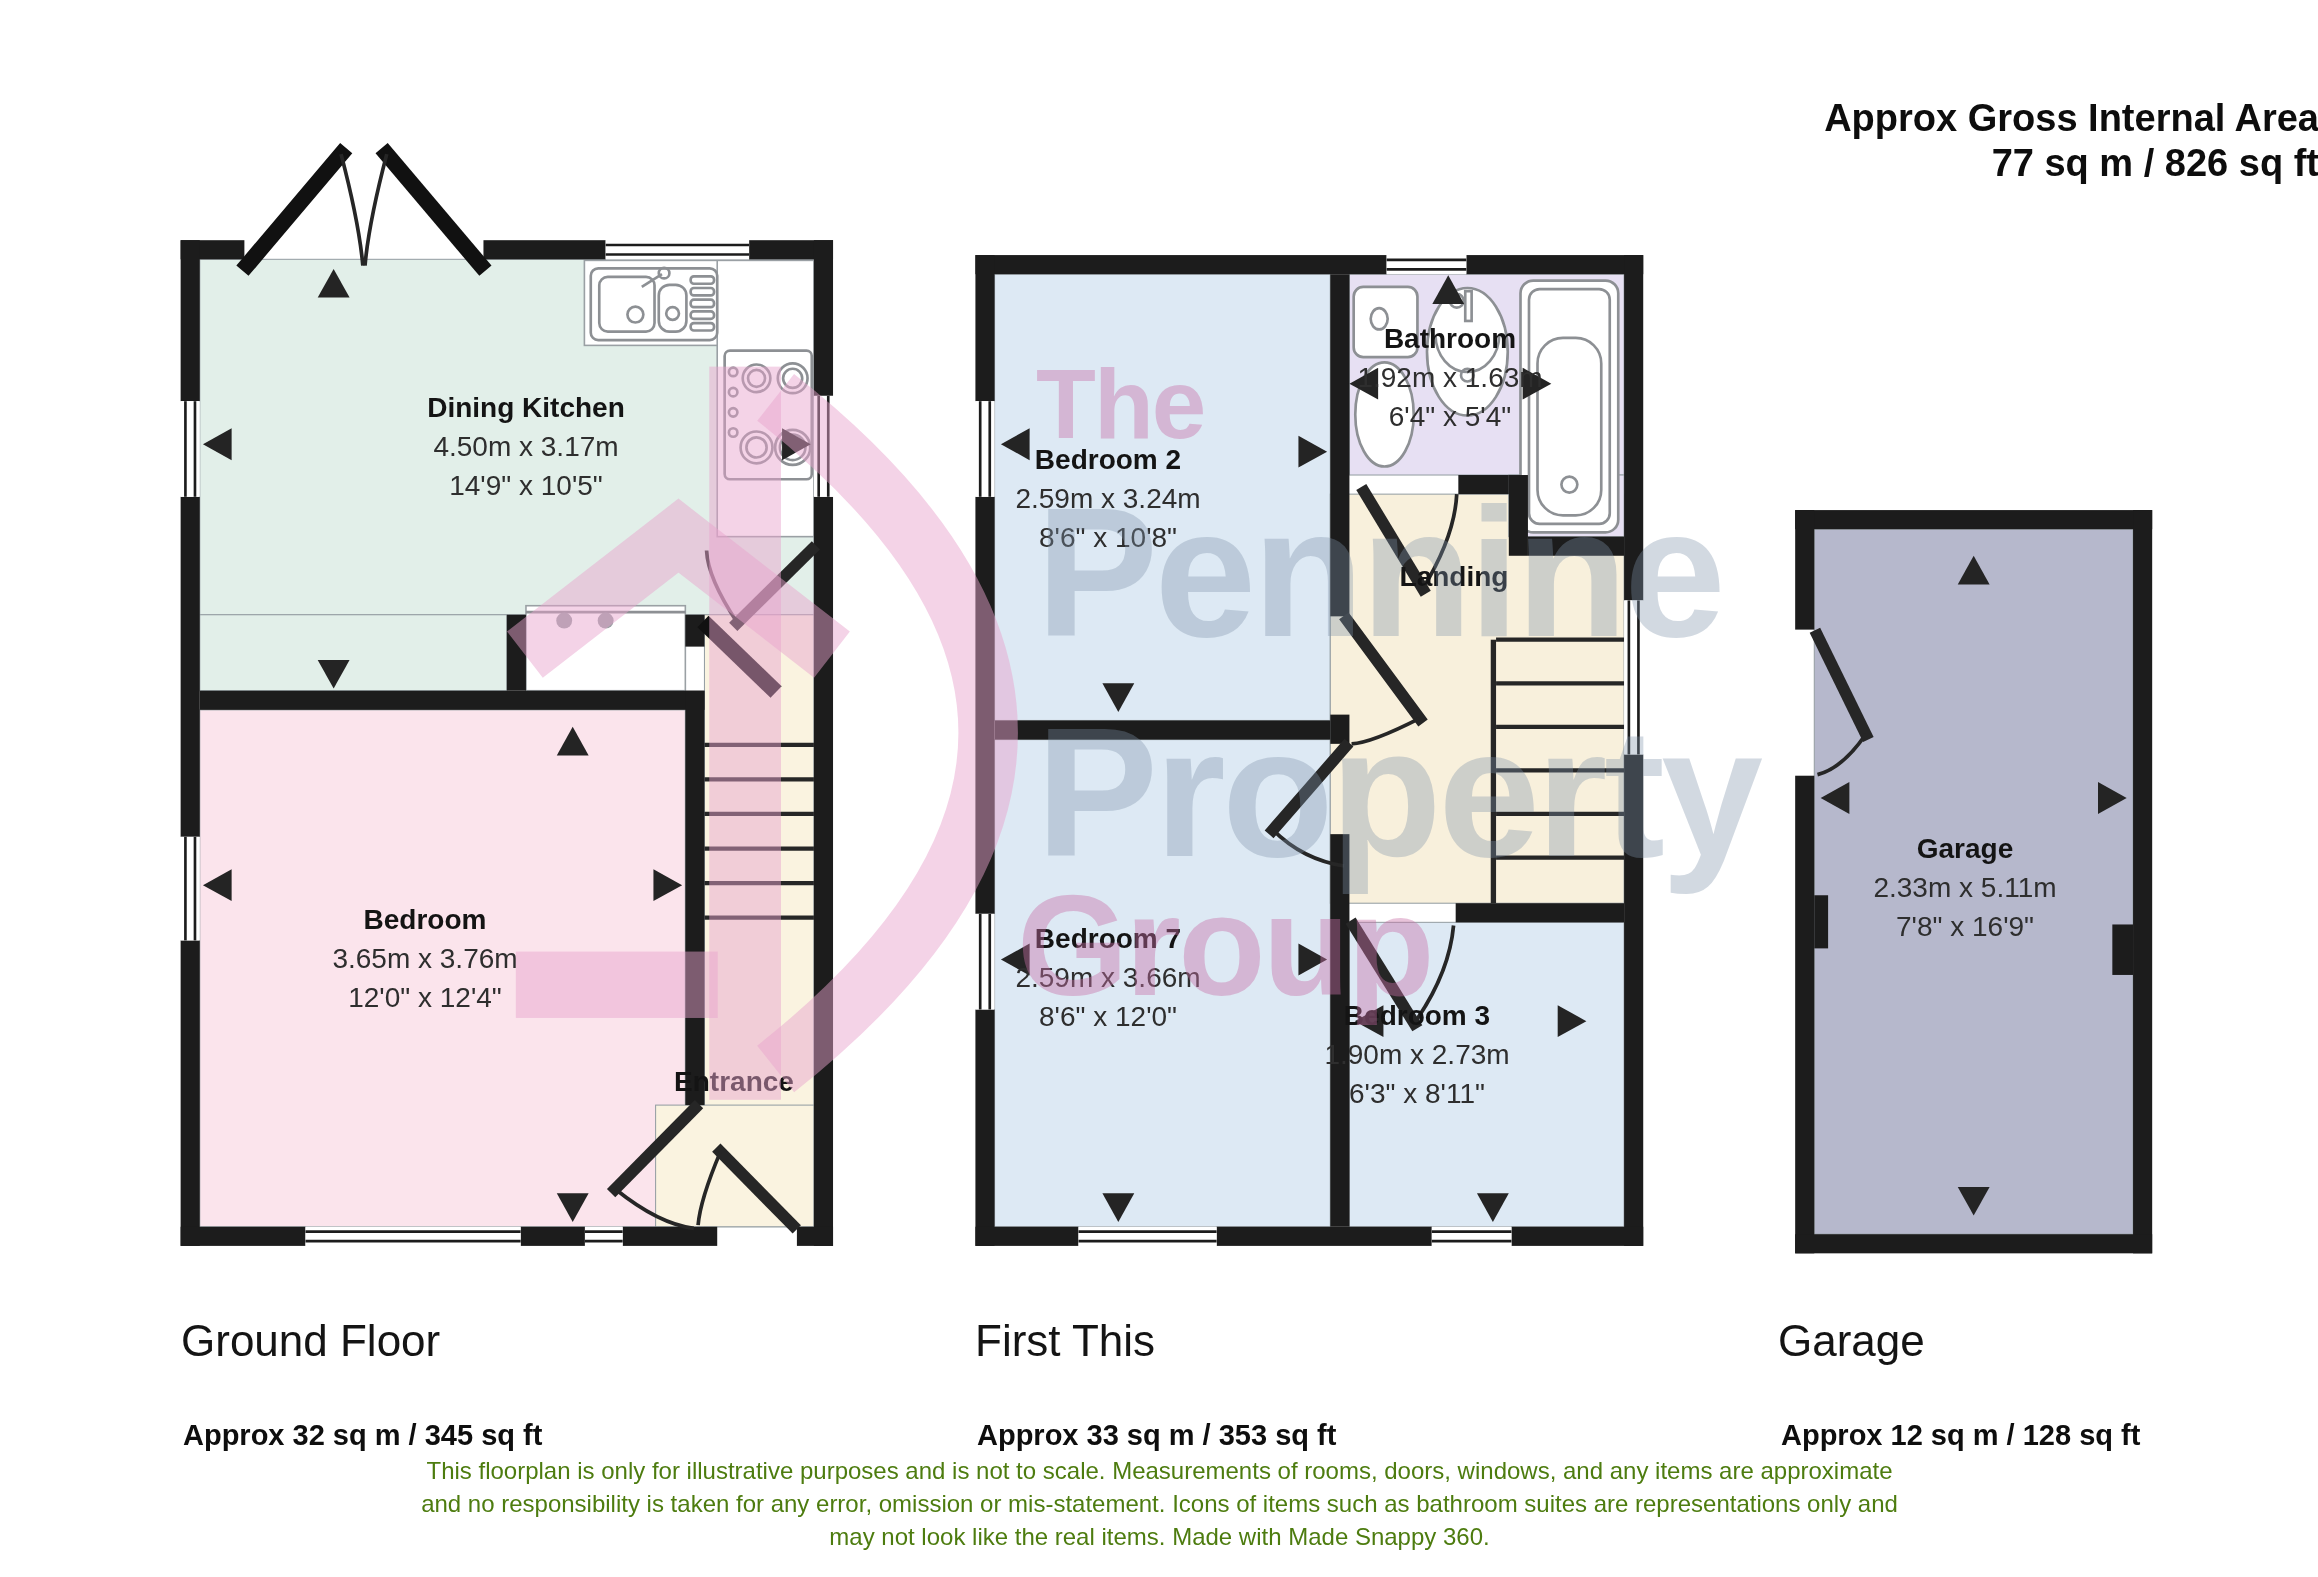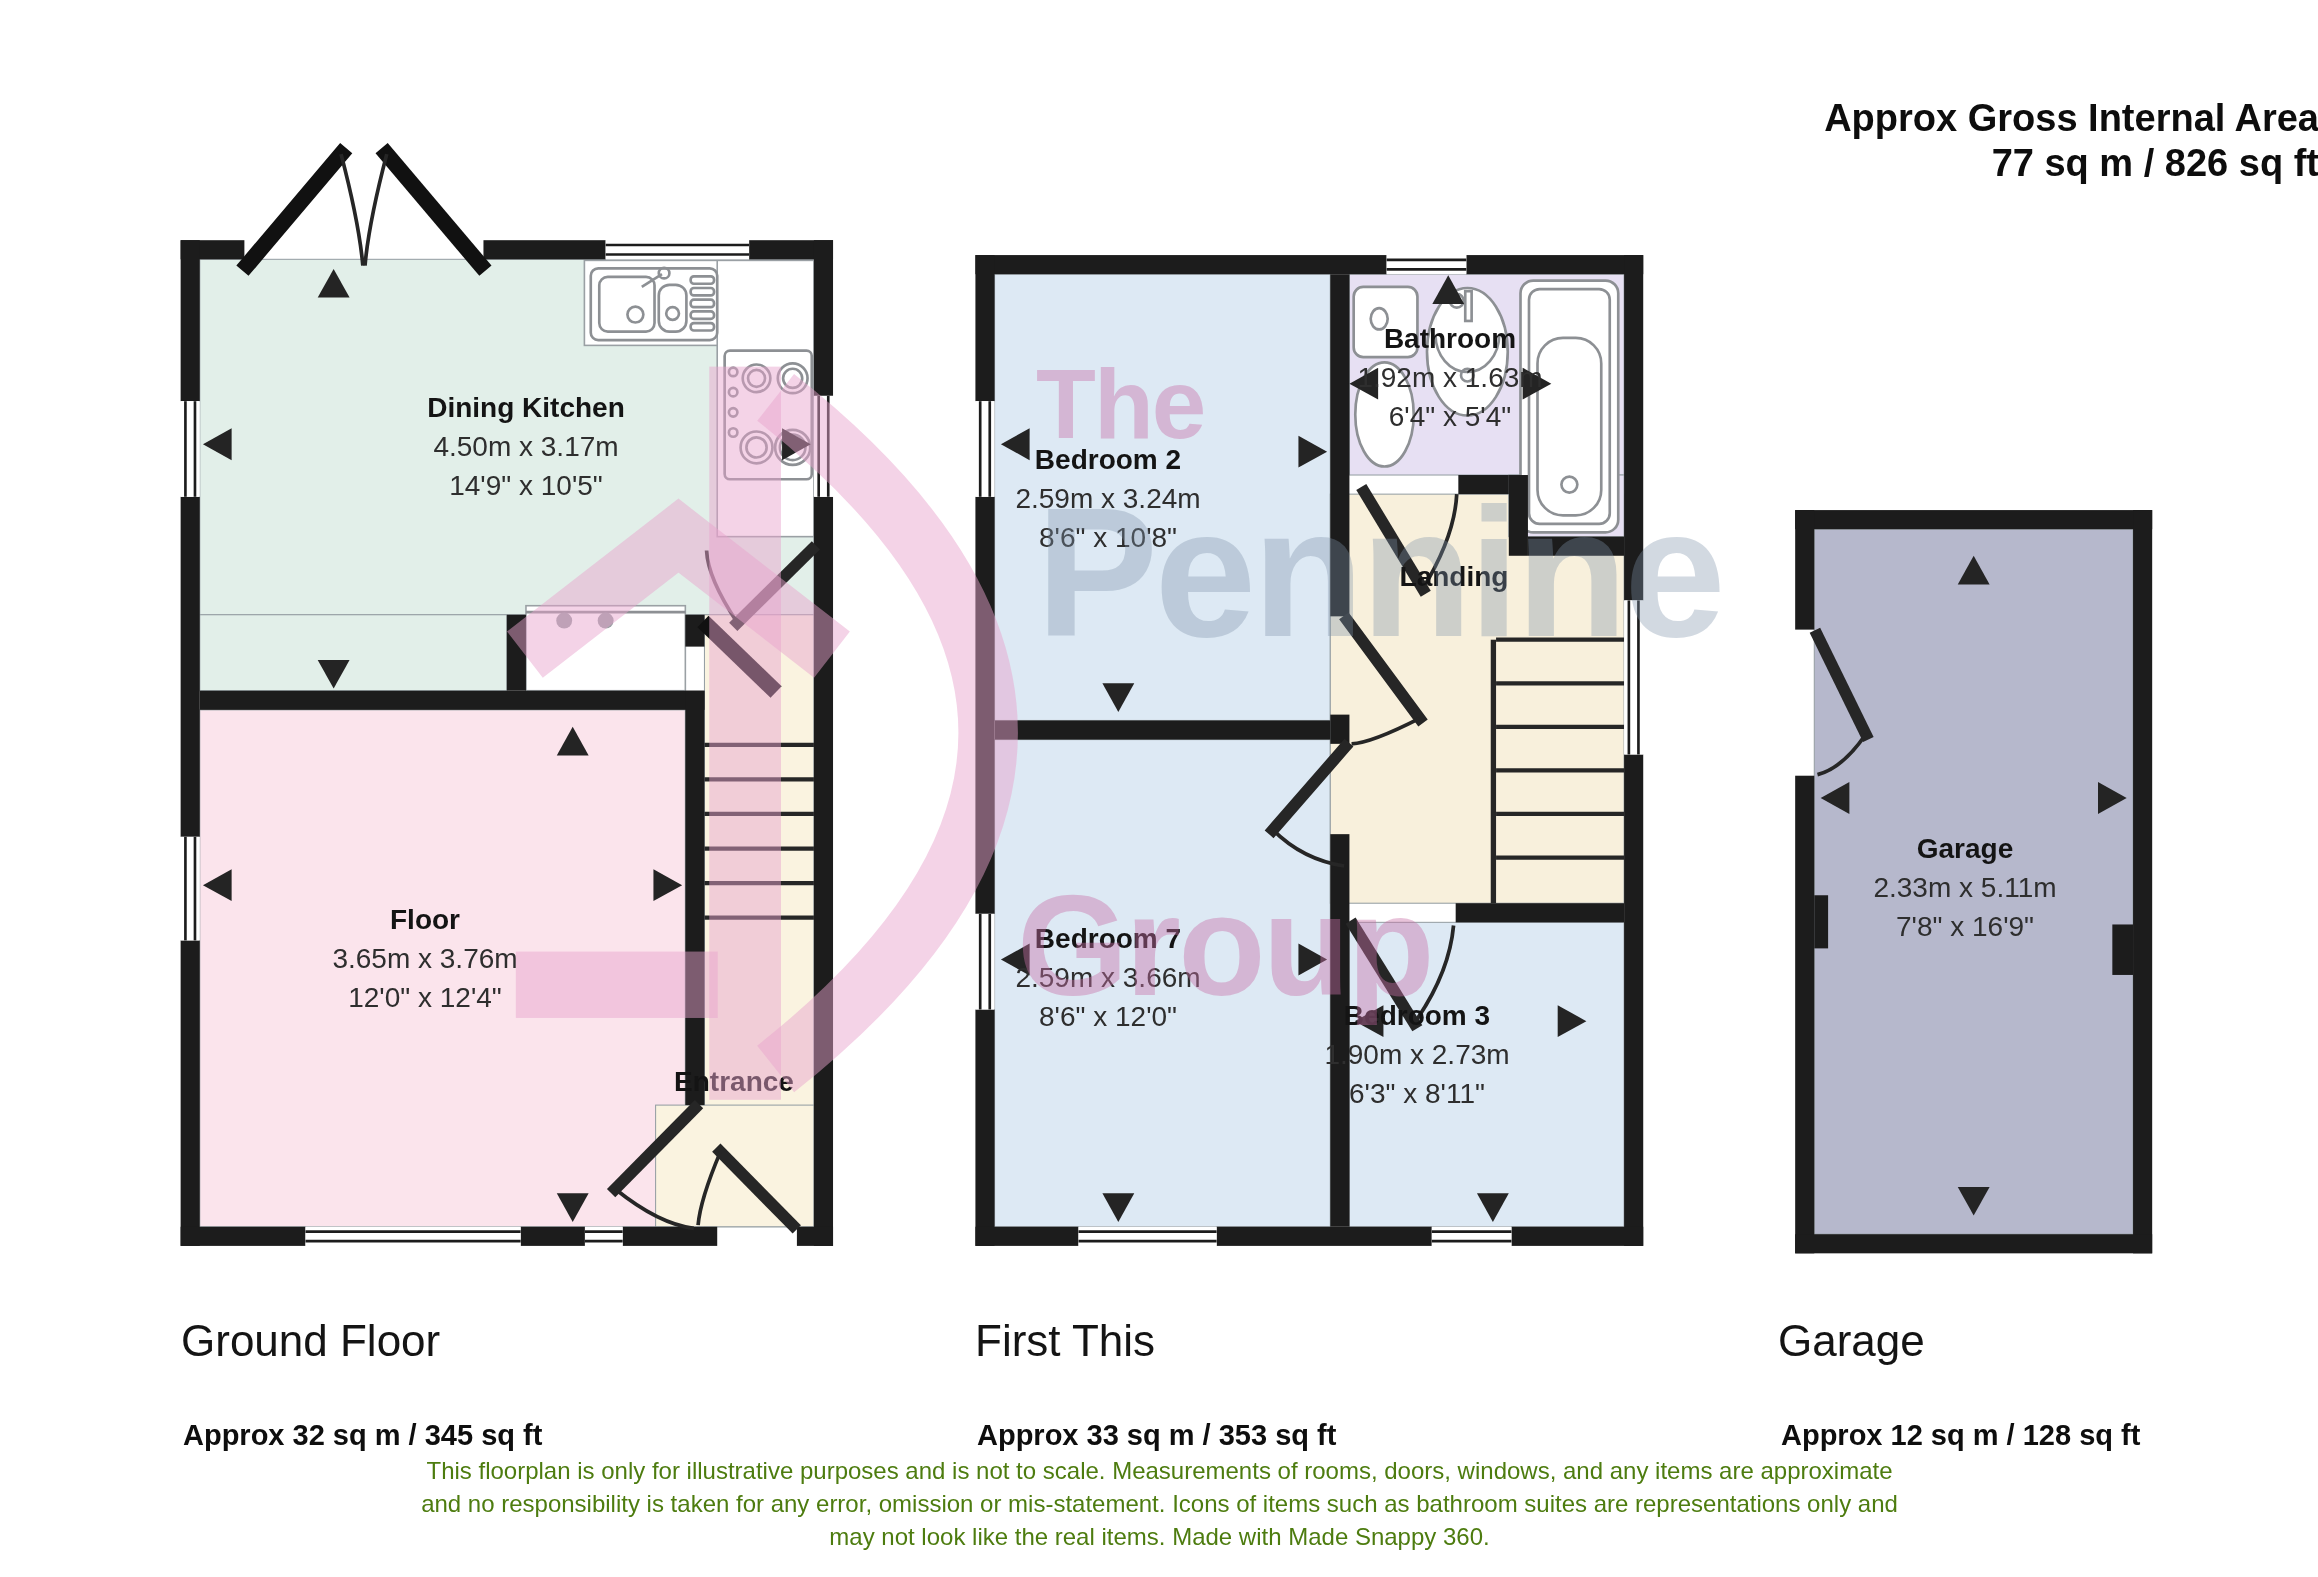--- a/index.html
+++ b/index.html
@@ -310,21 +310,21 @@
 
   <div class="title" style="top:97px;">Approx Gross Internal Area</div>
   <div class="title" style="top:142px;">77 sq m / 826 sq ft</div>
 
   <div class="rl" style="left:526px;top:388px;">
     <div class="nm">Dining Kitchen</div>
     <div>4.50m x 3.17m</div>
     <div>14'9" x 10'5"</div>
   </div>
   <div class="rl" style="left:425px;top:900px;">
-    <div class="nm">Floor</div>
+    <div class="nm">Bedroom</div>
     <div>3.65m x 3.76m</div>
     <div>12'0" x 12'4"</div>
   </div>
   <div class="rl" style="left:734px;top:1062px;">
     <div class="nm">Entrance</div>
   </div>
   <div class="rl" style="left:1108px;top:440px;">
     <div class="nm">Bedroom 2</div>
     <div>2.59m x 3.24m</div>
     <div>8'6" x 10'8"</div>
@@ -367,16 +367,17 @@
   <svg width="2319" height="1578" viewBox="0 0 4365 2970" style="pointer-events:none;">
     <g>
       <rect class="wmfill" x="1335" y="690" width="135" height="1380"></rect>
       <path class="wmshape" stroke-width="112" d="M 1460,748 Q 2260,1378 1460,2012"></path>
       <polyline class="wmshape" stroke-width="110" points="988,1232 1277,1008 1566,1232"></polyline>
       <rect class="wmfill" x="971" y="1791" width="380" height="125"></rect>
     </g>
   </svg>
   <div class="wm wm-pink" style="left:1036px;top:355px;font-size:98px;">The</div>
   <div class="wm wm-gray" style="left:1036px;top:481px;font-size:183px;">Pennine</div>
+  <div class="wm wm-gray" style="left:1036px;top:701px;font-size:183px;">Property</div>
   <div class="wm wm-pink" style="left:1017px;top:874px;font-size:143px;">Group</div>
 
 </div>
 
 
 </body></html>

